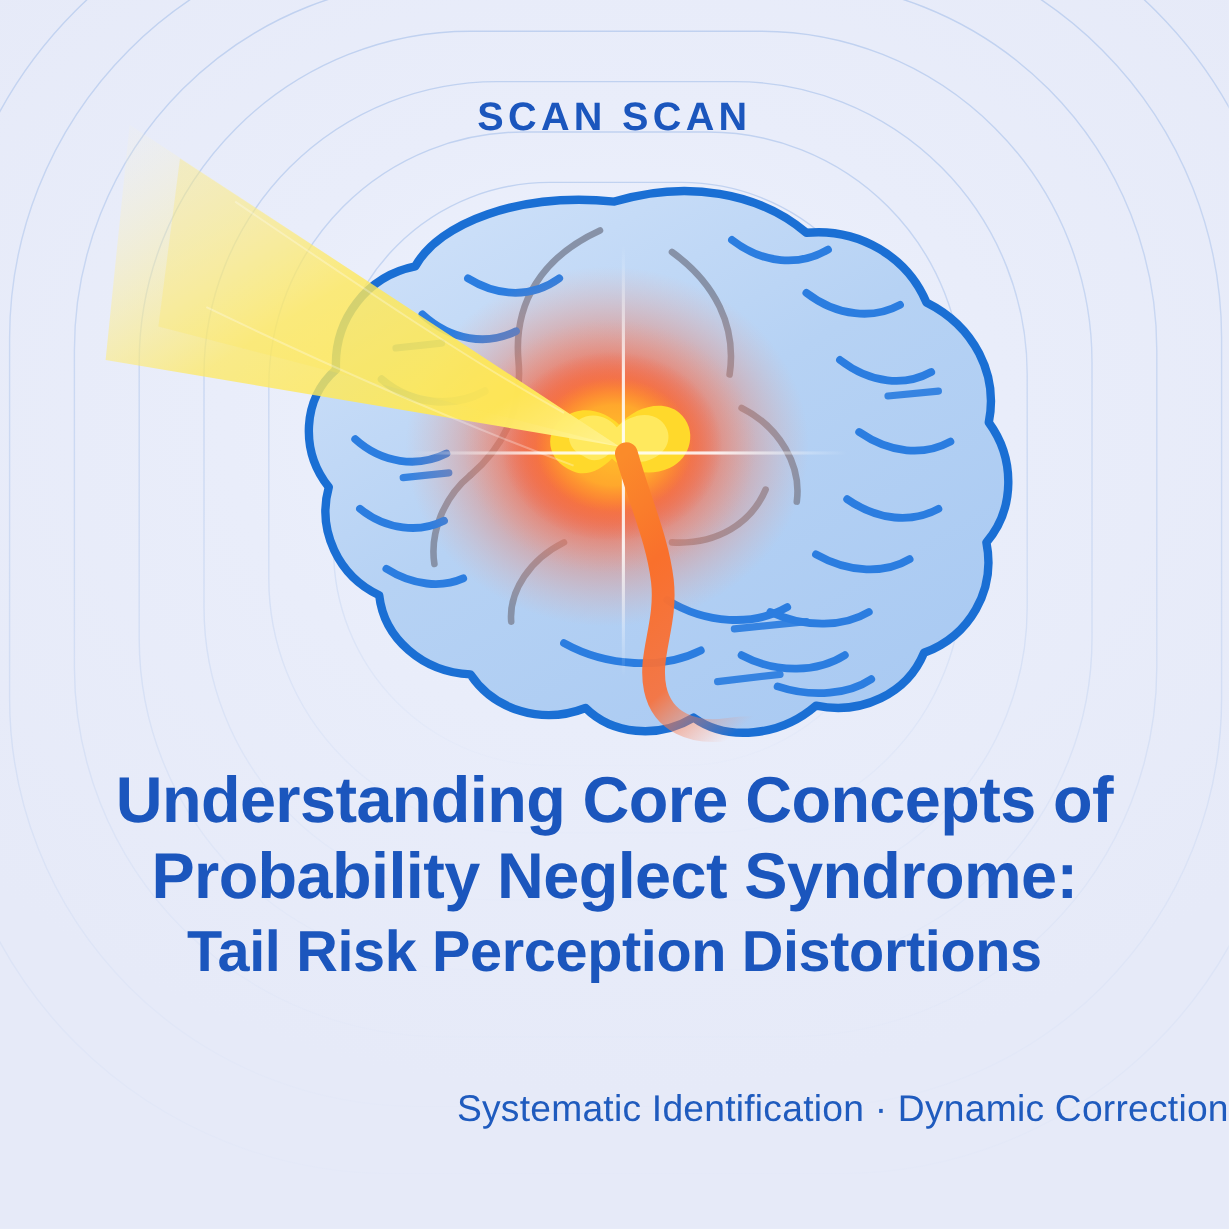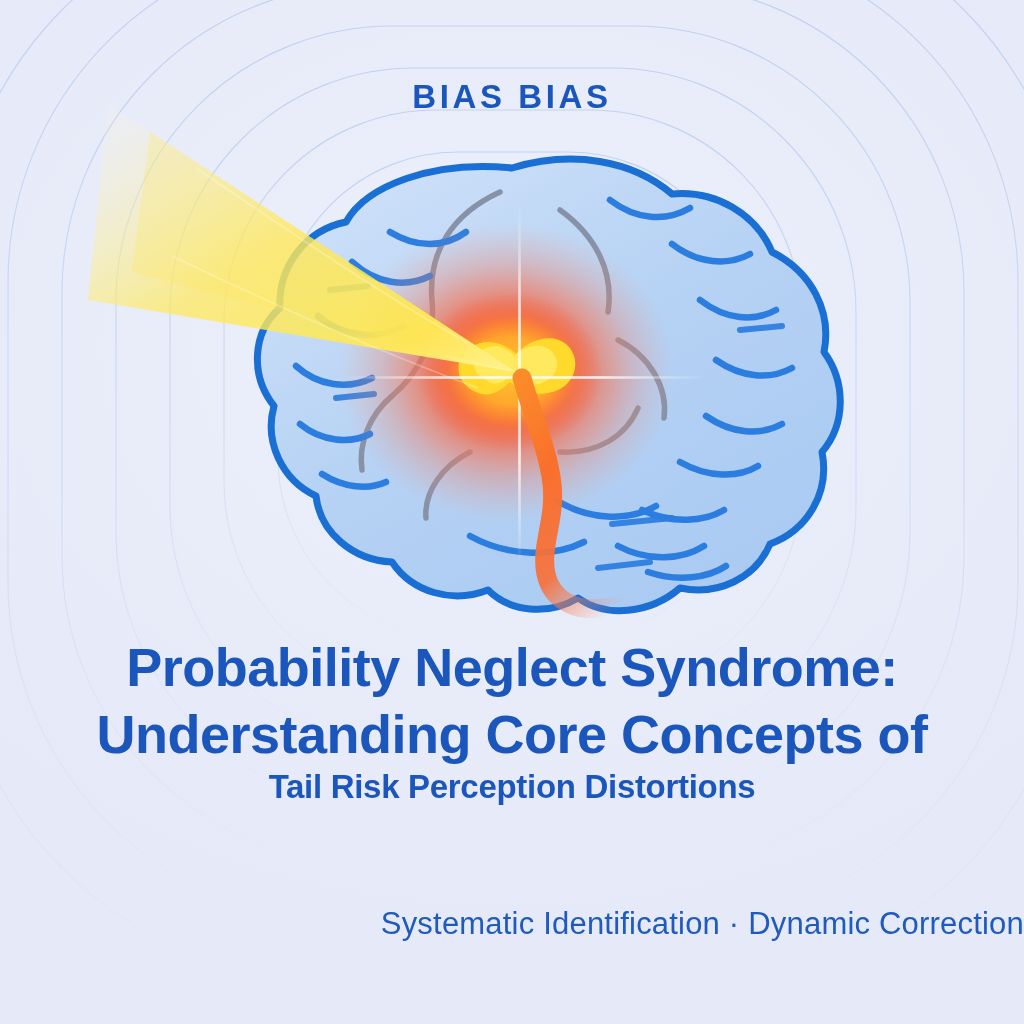--- a/index.html
+++ b/index.html
@@ -60,21 +60,21 @@
   }
   .title-line {
     color: #1b56bd;
     font-weight: bold;
     line-height: 1.0;
     white-space: nowrap;
   }
   .title-line.l1 { font-size: 54px; letter-spacing: -0.5px; margin-bottom: 9px; }
   .title-line.l2 { font-size: 54px; letter-spacing: -0.5px; margin-bottom: 13px; }
   .title-line.l3 { font-size: 45px; letter-spacing: -0.3px; margin-bottom: 9px; }
-  .title-line.l4 { font-size: 33px; letter-spacing: -0.3px; }
+  .title-line.l4 { font-size: 48px; letter-spacing: -0.3px; }
 
   #tagline {
     position: absolute;
     top: 906px;
     left: 0;
     width: 1024px;
     text-align: right;
     font-size: 31px;
     color: #1f5bbe;
     letter-spacing: 0.2px;
@@ -285,23 +285,23 @@
 
     <g>
       <path d="M522,378
                C534,420 548,450 552,484
                C556,520 540,546 546,574
                C552,602 578,612 606,608
                C632,604 654,608 672,618" fill="none" stroke="url(#nerveGrad)" stroke-width="19" stroke-linecap="round"></path>
     </g>
   </svg>
 
-  <div id="header-label">BIAS BIAS</div>
+  <div id="header-label">SCAN SCAN</div>
 
   <div id="title-block">
+    <div class="title-line l1">Understanding Core Concepts of</div>
     <div class="title-line l2">Probability Neglect Syndrome:</div>
-    <div class="title-line l1">Understanding Core Concepts of</div>
     <div class="title-line l4">Tail Risk Perception Distortions</div>
   </div>
 
   <div id="tagline">Systematic Identification · Dynamic Correction</div>
 
 </div>
 
 </body></html>

